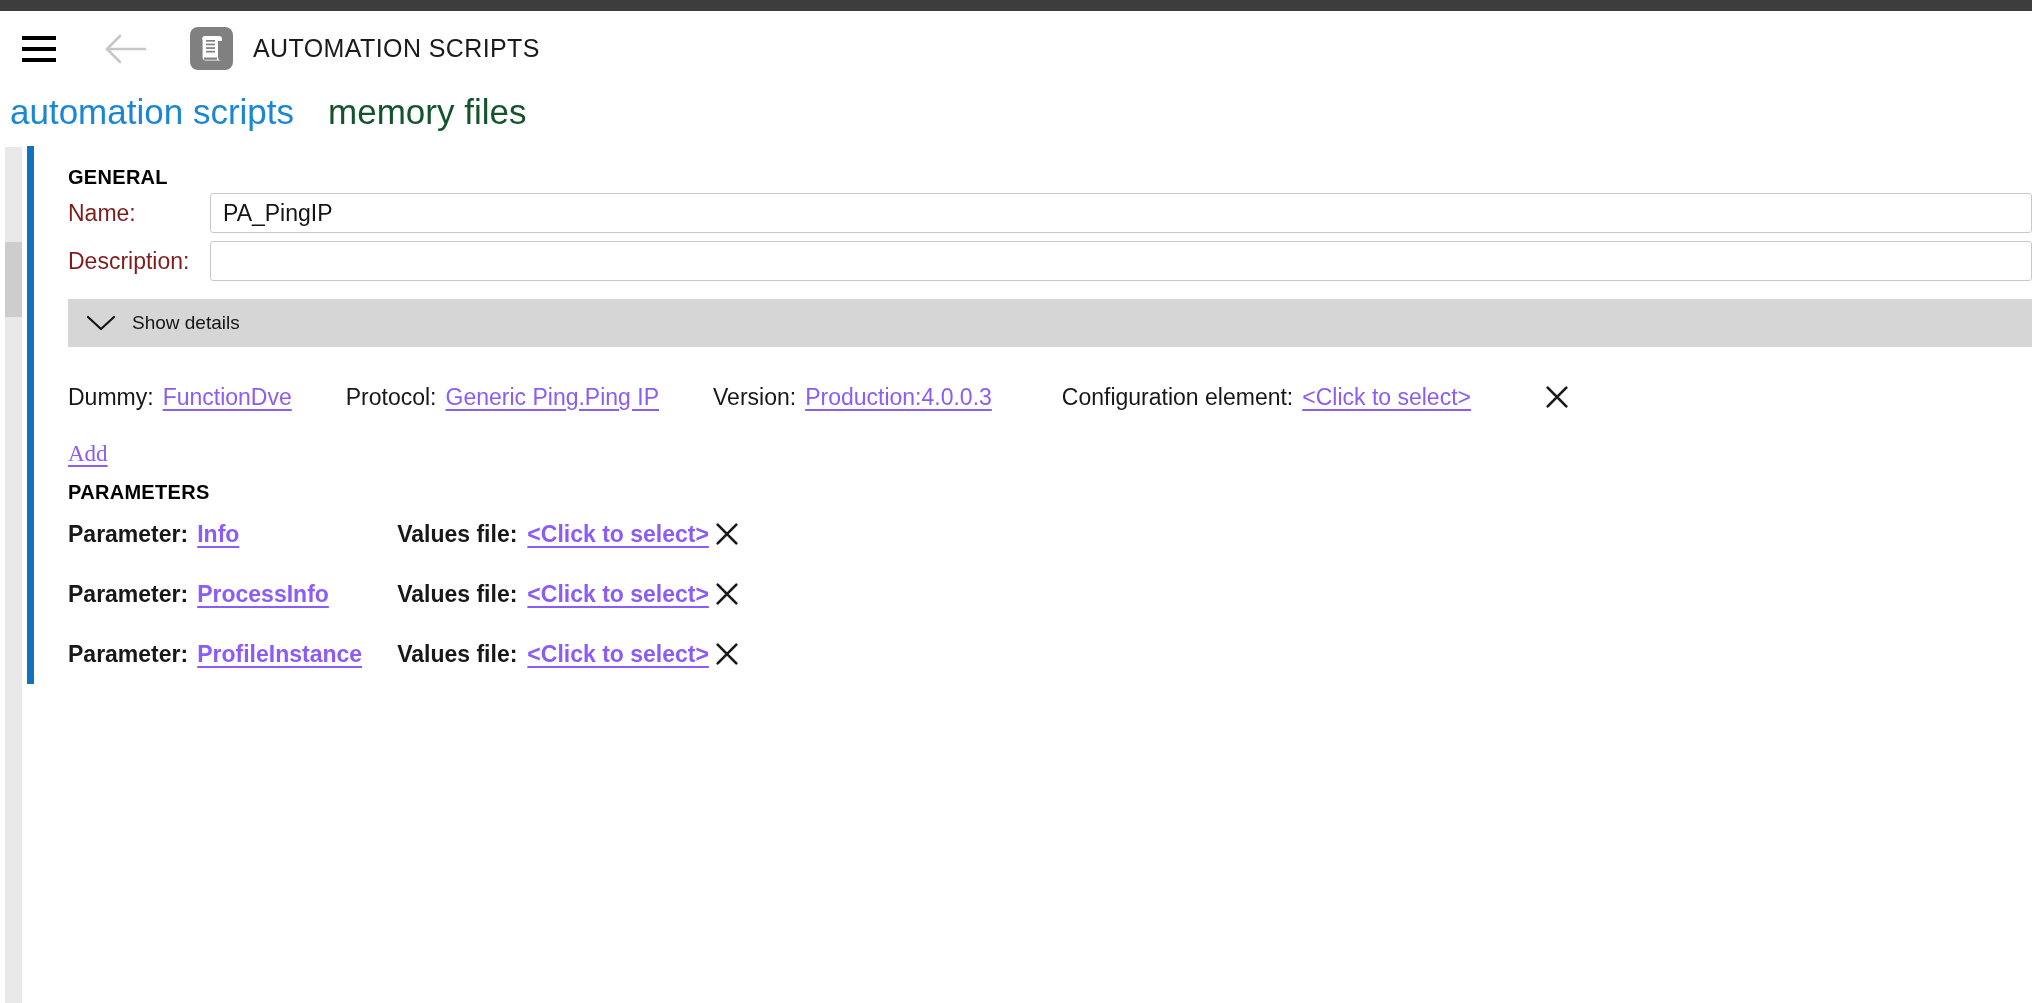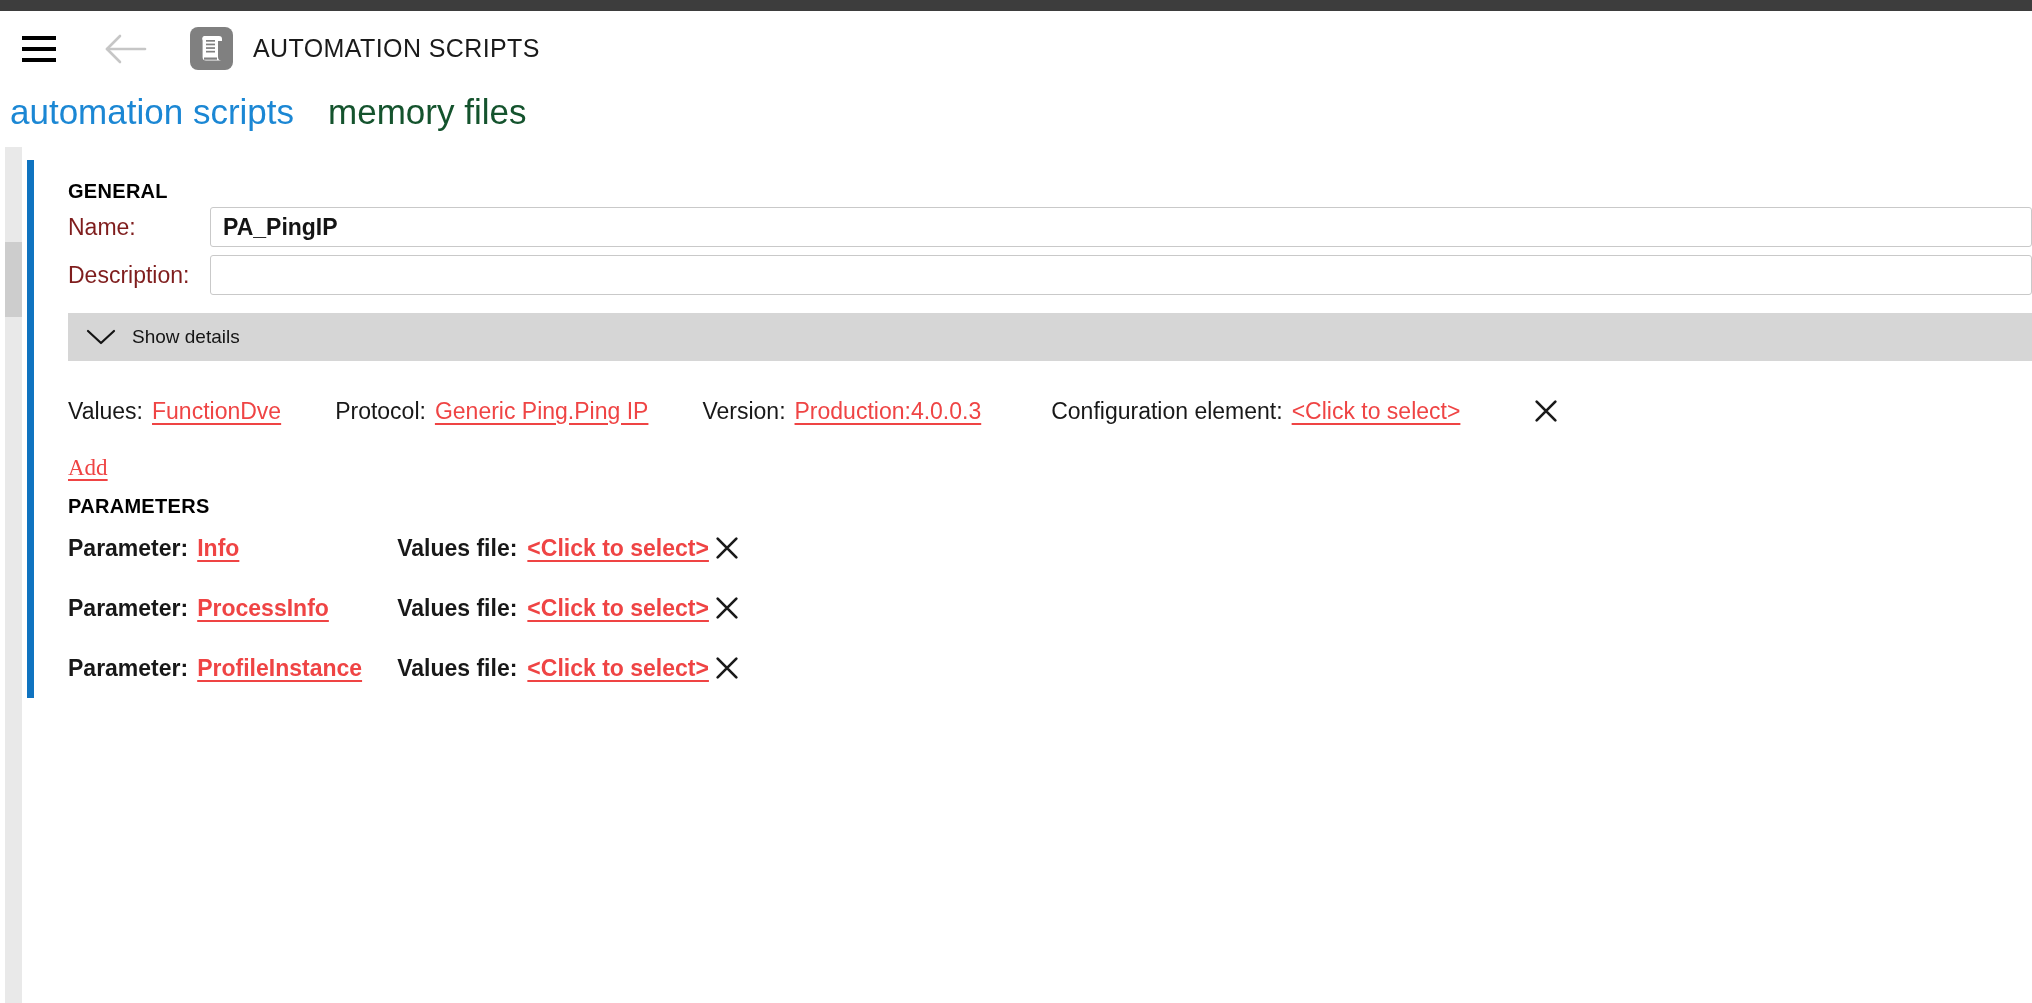--- a/index.html
+++ b/index.html
@@ -96,21 +96,21 @@
     cursor: pointer;
   }
   .vscroll-thumb {
     position: absolute; left: 0; top: 95px;
     width: 17px; height: 75px;
     background: #cdcdcd;
   }
 
   
   .panel {
-    position: absolute; left: 27px; top: 18px;
+    position: absolute; left: 27px; top: 4px;
     width: 2005px;
   }
 
   .section {
     position: relative;
     padding-left: 19px;
     margin-bottom: 0;
   }
   .section::before {
     content: "";
@@ -138,21 +138,21 @@
     width: 142px;
     flex: 0 0 auto;
   }
   .field-input {
     flex: 1 1 auto;
     height: 40px;
     border: 1px solid #c9c9c9;
     border-radius: 3px;
     background: #ffffff;
     font-size: 23px;
-    font-weight: 700;
+    font-weight: 400;
     color: #141414;
     padding: 12px 12px;
     font-family: "Liberation Sans", sans-serif;
     outline: none;
     margin-right: 0;
   }
   .field-input::placeholder { color: #9a9a9a; }
 
   .showdetails {
     margin-top: 14px;
@@ -180,21 +180,21 @@
     display: flex; align-items: center;
     padding-left: 22px;
     height: 60px;
     font-size: 23px;
     font-weight: 300;
     color: #181818;
     white-space: nowrap;
   }
   .lbl { color: #181818; margin-right: 9px; }
   .lnk {
-    color: #ef4444;
+    color: #8b5cf6;
     text-decoration: underline;
     text-underline-offset: 4px;
     cursor: pointer;
   }
   .sp-md { display: inline-block; width: 54px; }
   .sp-lg { display: inline-block; width: 70px; }
 
   .xbtn {
     width: 28px; height: 28px;
     cursor: pointer;
@@ -290,21 +290,21 @@
           <div class="showdetails-label">Show details</div>
         </div>
 
         <div class="gap"></div>
       </div>
 
       <div class="section">
 
 
         <div class="inline-row">
-          <span class="lbl">Values:</span>
+          <span class="lbl">Dummy:</span>
           <span class="lnk">FunctionDve</span>
           <span class="sp-md"></span>
           <span class="lbl">Protocol:</span>
           <span class="lnk">Generic Ping.Ping IP</span>
           <span class="sp-md"></span>
           <span class="lbl">Version:</span>
           <span class="lnk">Production:4.0.0.3</span>
           <span class="sp-lg"></span>
           <span class="lbl">Configuration element:</span>
           <span class="lnk">&lt;Click to select&gt;</span>

